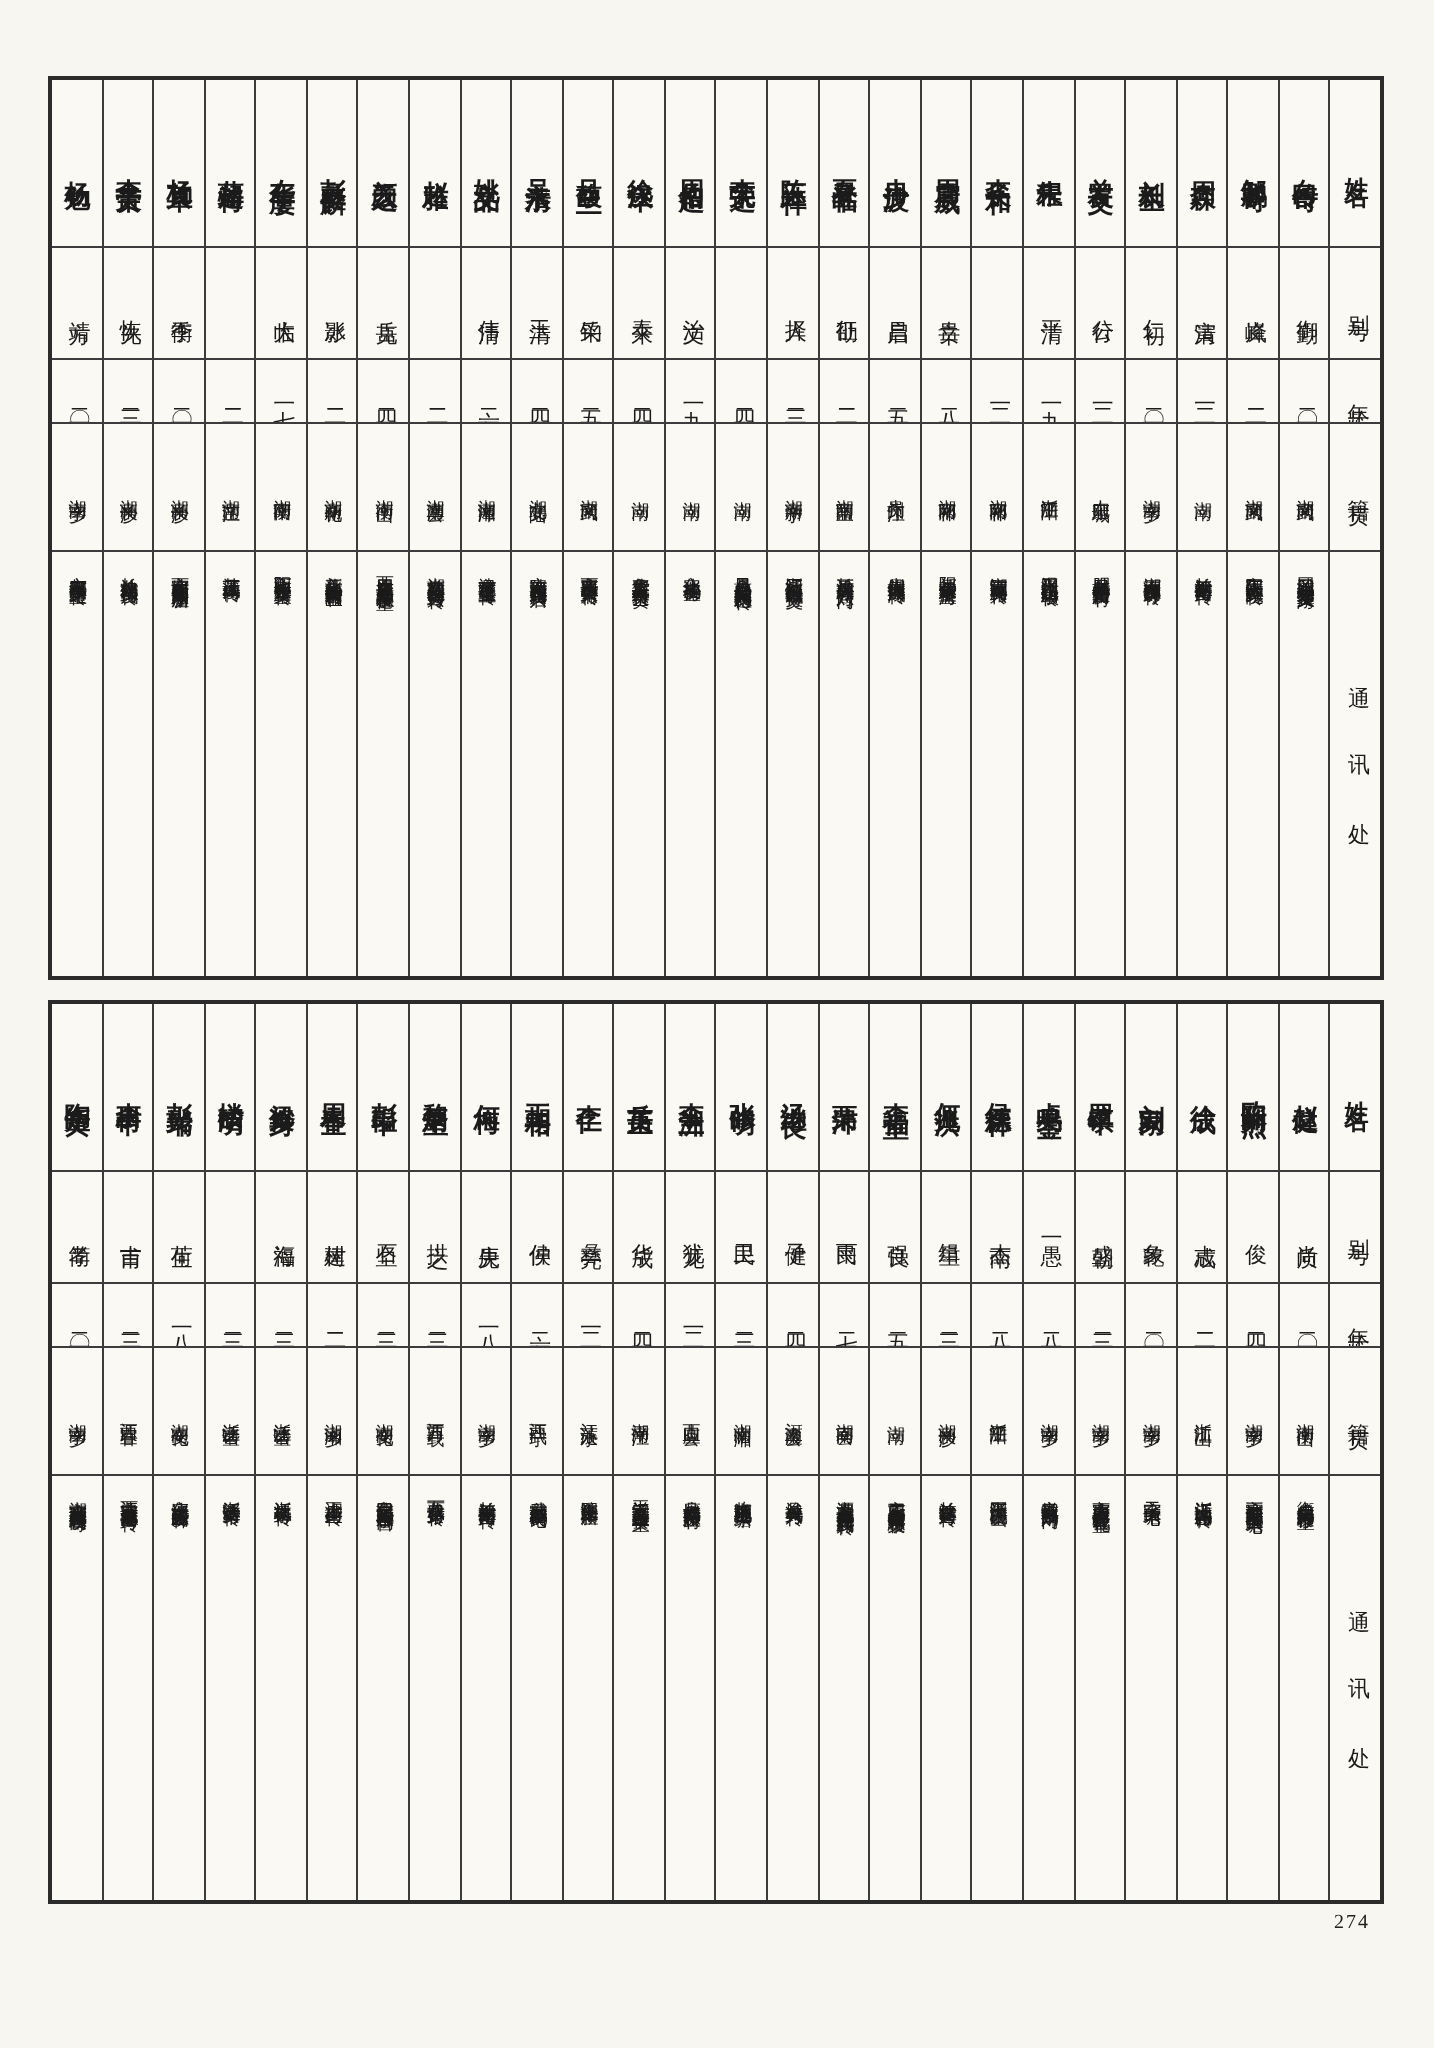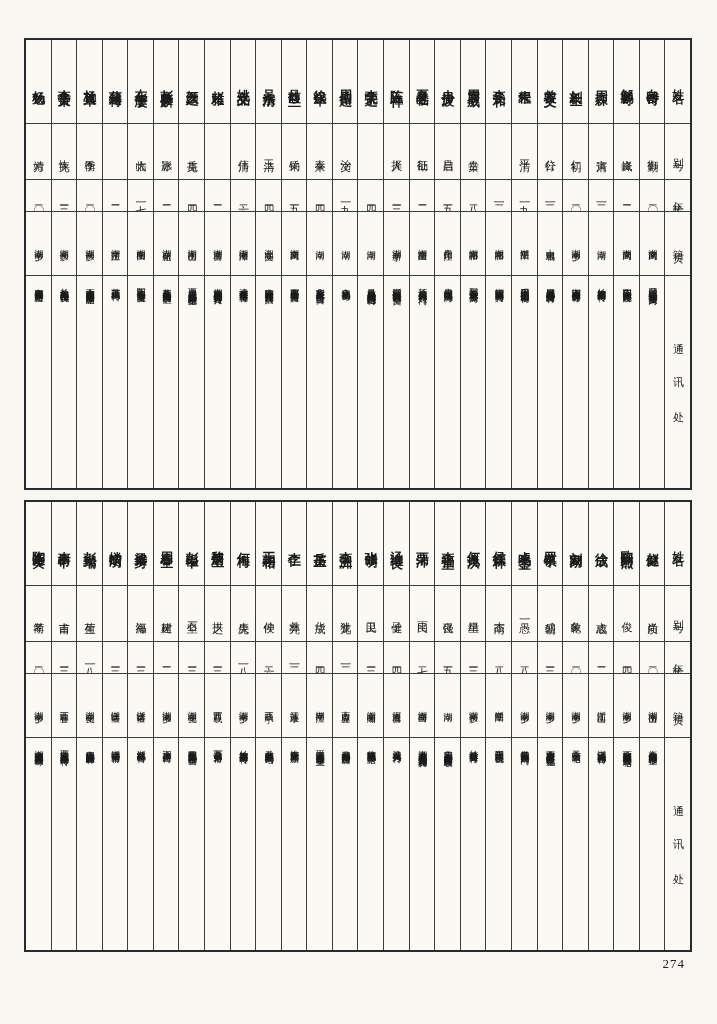--- a/index.html
+++ b/index.html
@@ -46,21 +46,21 @@
     align-items:flex-start;padding-top:5px;
   }
   .cell-address .v{line-height:11.5px;max-height:200px;letter-spacing:0.5px;}
   .col-header .cell{font-size:11px;}
   .col-header .cell-name{font-size:12px;font-weight:bold;}
   .col-header .v{letter-spacing:3px;}
   .col-header .cell-address{align-items:center;}
   .col-header .cell-address .v{letter-spacing:34px;font-size:11px;}
   .page-number{
     position:absolute;top:956px;right:32px;
-    font-size:13px;letter-spacing:1px;color:#222;
+    font-size:10px;letter-spacing:1px;color:#222;
   }
 </style>
 </head>
 <body>
 
 <div class="page">
   <div class="band" id="band-top">
       <div class="col col-header">
         <div class="cell cell-name">
           <span class="v">姓名</span>

